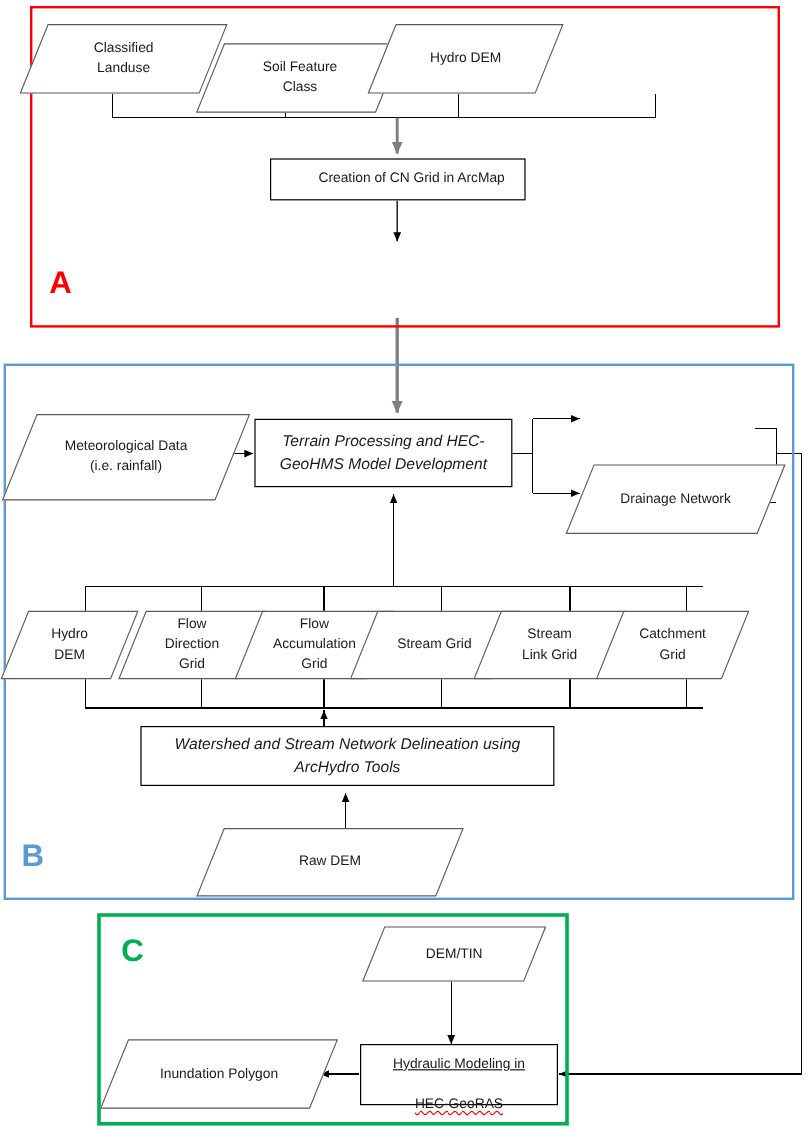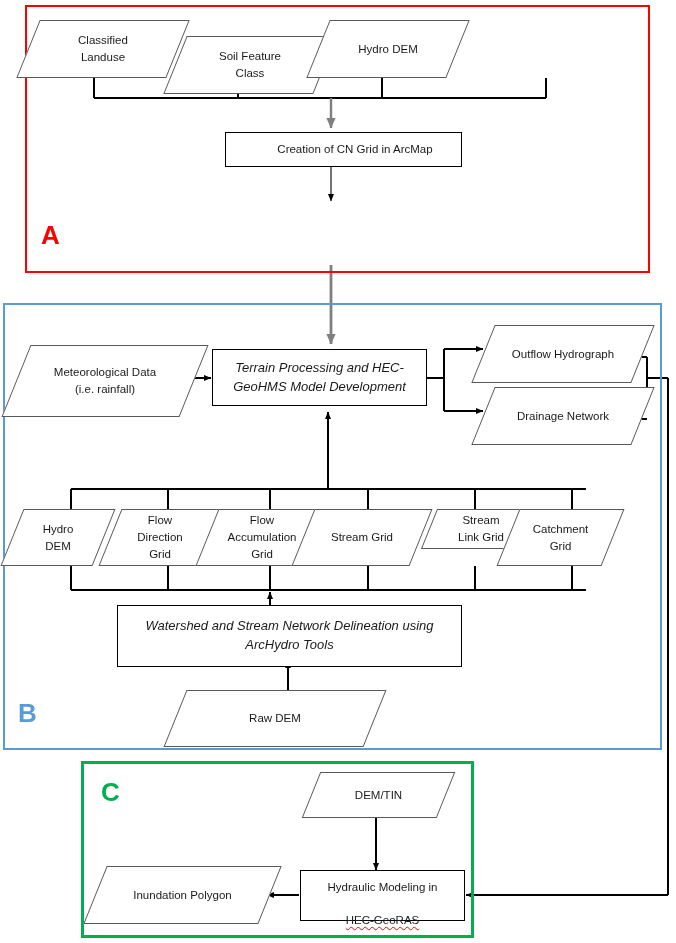--- a/index.html
+++ b/index.html
@@ -179,39 +179,35 @@
     <span class="txt">Soil Feature
 Class</span>
   </div>
 
   <div class="node para" style="left:318px;top:20px;width:140px;height:58px;">
     <span class="skin"></span>
     <span class="txt nowrap">Hydro DEM</span>
   </div>
 
 
-  <div class="node rect" style="left:225px;top:132px;width:237px;height:35px;padding-left:23px;">
+  <div class="node rect" style="left:225px;top:132px;width:213px;height:35px;padding-left:23px;">
     <span class="txt nowrap">Creation of CN Grid in ArcMap</span>
   </div>
 
 
   <div class="node para" style="left:16px;top:345px;width:178px;height:72px;">
     <span class="skin"></span>
     <span class="txt">Meteorological Data
 (i.e. rainfall)</span>
   </div>
 
   <div class="node rect italic" style="left:212px;top:349px;width:215px;height:57px;">
     <span class="txt">Terrain Processing and HEC-GeoHMS Model Development</span>
   </div>
 
-  <div class="node para" style="left:483px;top:325px;width:160px;height:58px;">
-    <span class="skin"></span>
-    <span class="txt nowrap">Outflow Hydrograph</span>
-  </div>
 
   <div class="node para" style="left:483px;top:387px;width:160px;height:58px;">
     <span class="skin"></span>
     <span class="txt nowrap">Drainage Network</span>
   </div>
 
   <div class="node para" style="left:12px;top:509px;width:92px;height:57px;">
     <span class="skin"></span>
     <span class="txt">Hydro
 DEM</span>
@@ -229,47 +225,47 @@
     <span class="txt">Flow
 Accumulation
 Grid</span>
   </div>
 
   <div class="node para" style="left:303px;top:509px;width:118px;height:57px;">
     <span class="skin"></span>
     <span class="txt nowrap">Stream Grid</span>
   </div>
 
-  <div class="node para" style="left:429px;top:509px;width:104px;height:40px;">
+  <div class="node para" style="left:406px;top:509px;width:104px;height:57px;">
     <span class="skin"></span>
     <span class="txt">Stream
 Link Grid</span>
   </div>
 
   <div class="node para" style="left:508px;top:509px;width:105px;height:57px;">
     <span class="skin"></span>
     <span class="txt">Catchment
 Grid</span>
   </div>
 
-  <div class="node rect italic" style="left:117px;top:605px;width:345px;height:62px;">
+  <div class="node rect italic" style="left:117px;top:605px;width:345px;height:50px;">
     <span class="txt">Watershed and Stream Network Delineation using ArcHydro Tools</span>
   </div>
 
   <div class="node para" style="left:175px;top:690px;width:200px;height:57px;">
     <span class="skin"></span>
     <span class="txt nowrap">Raw DEM</span>
   </div>
 
   <div class="node para" style="left:311px;top:772px;width:135px;height:46px;">
     <span class="skin"></span>
     <span class="txt nowrap">DEM/TIN</span>
   </div>
 
-  <div class="node rect" style="left:300px;top:870px;width:165px;height:51px;">
+  <div class="node rect" style="left:300px;top:870px;width:165px;height:51px;text-decoration:underline;">
     <span class="txt" style="display:block;">
       <span style="display:block;">Hydraulic Modeling in</span>
       <span class="spell" style="display:inline-block;">HEC-GeoRAS</span>
     </span>
   </div>
 
   <div class="node para" style="left:95px;top:866px;width:175px;height:58px;">
     <span class="skin"></span>
     <span class="txt nowrap">Inundation Polygon</span>
   </div>

